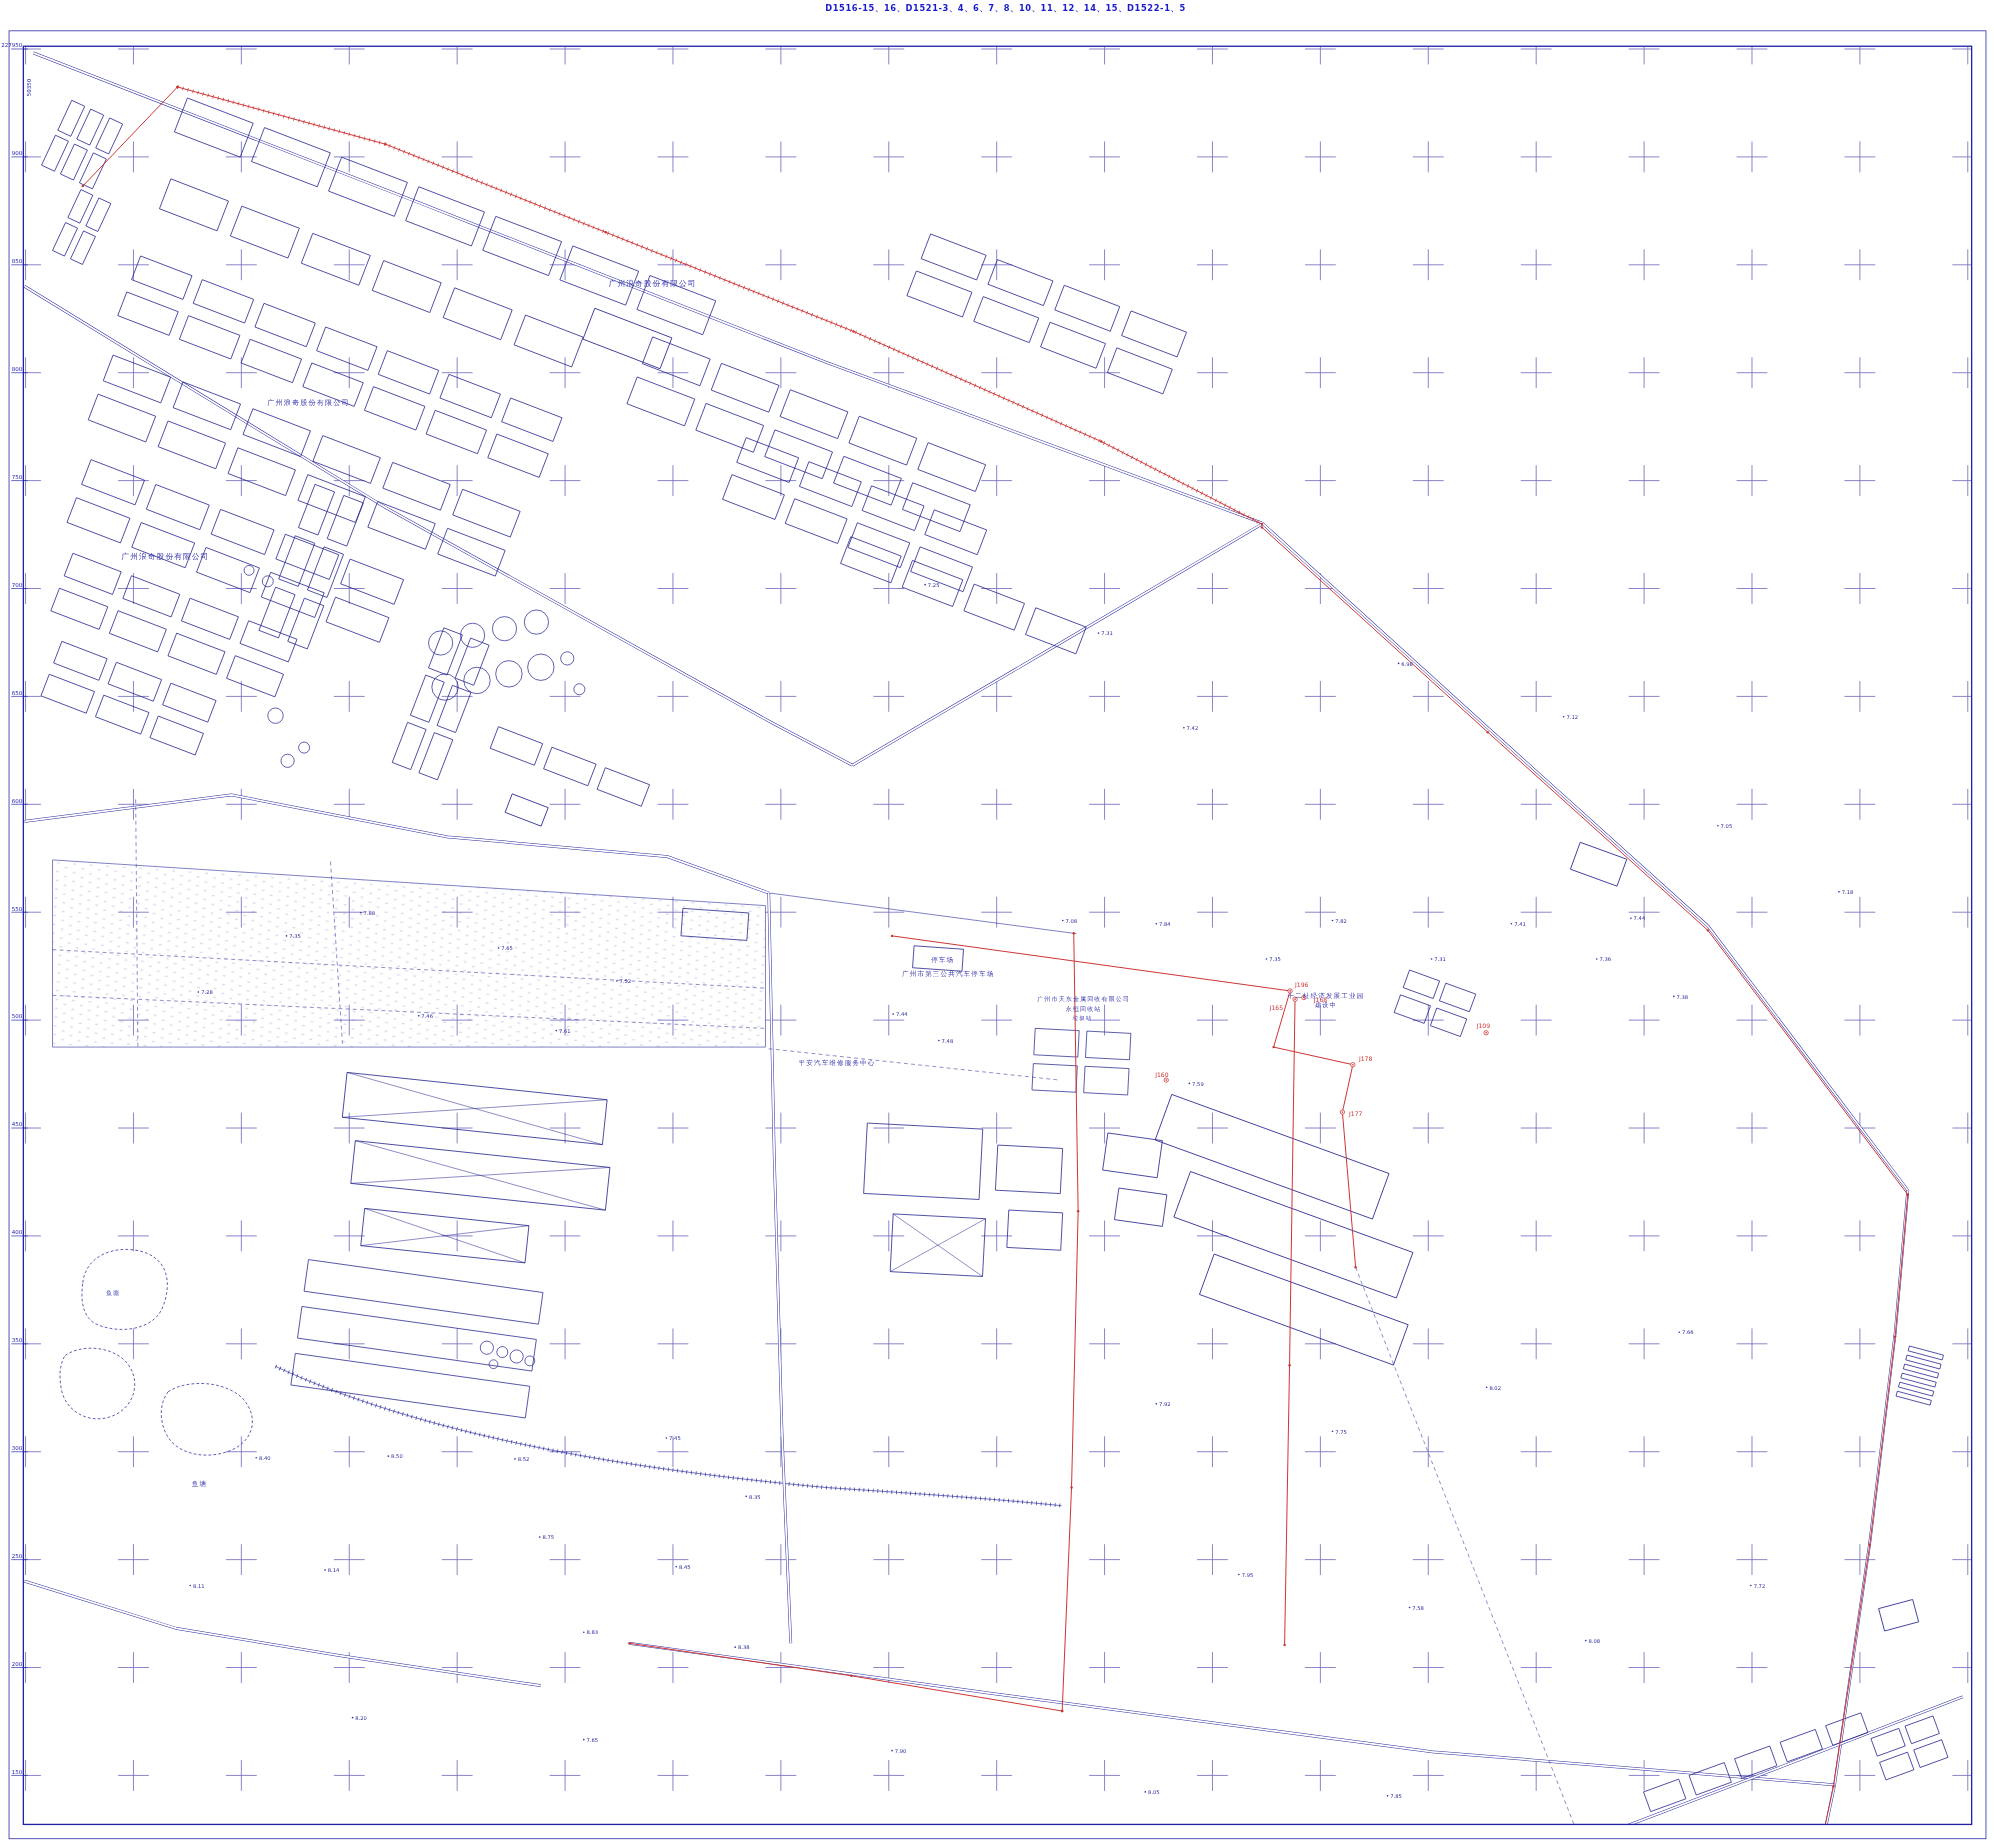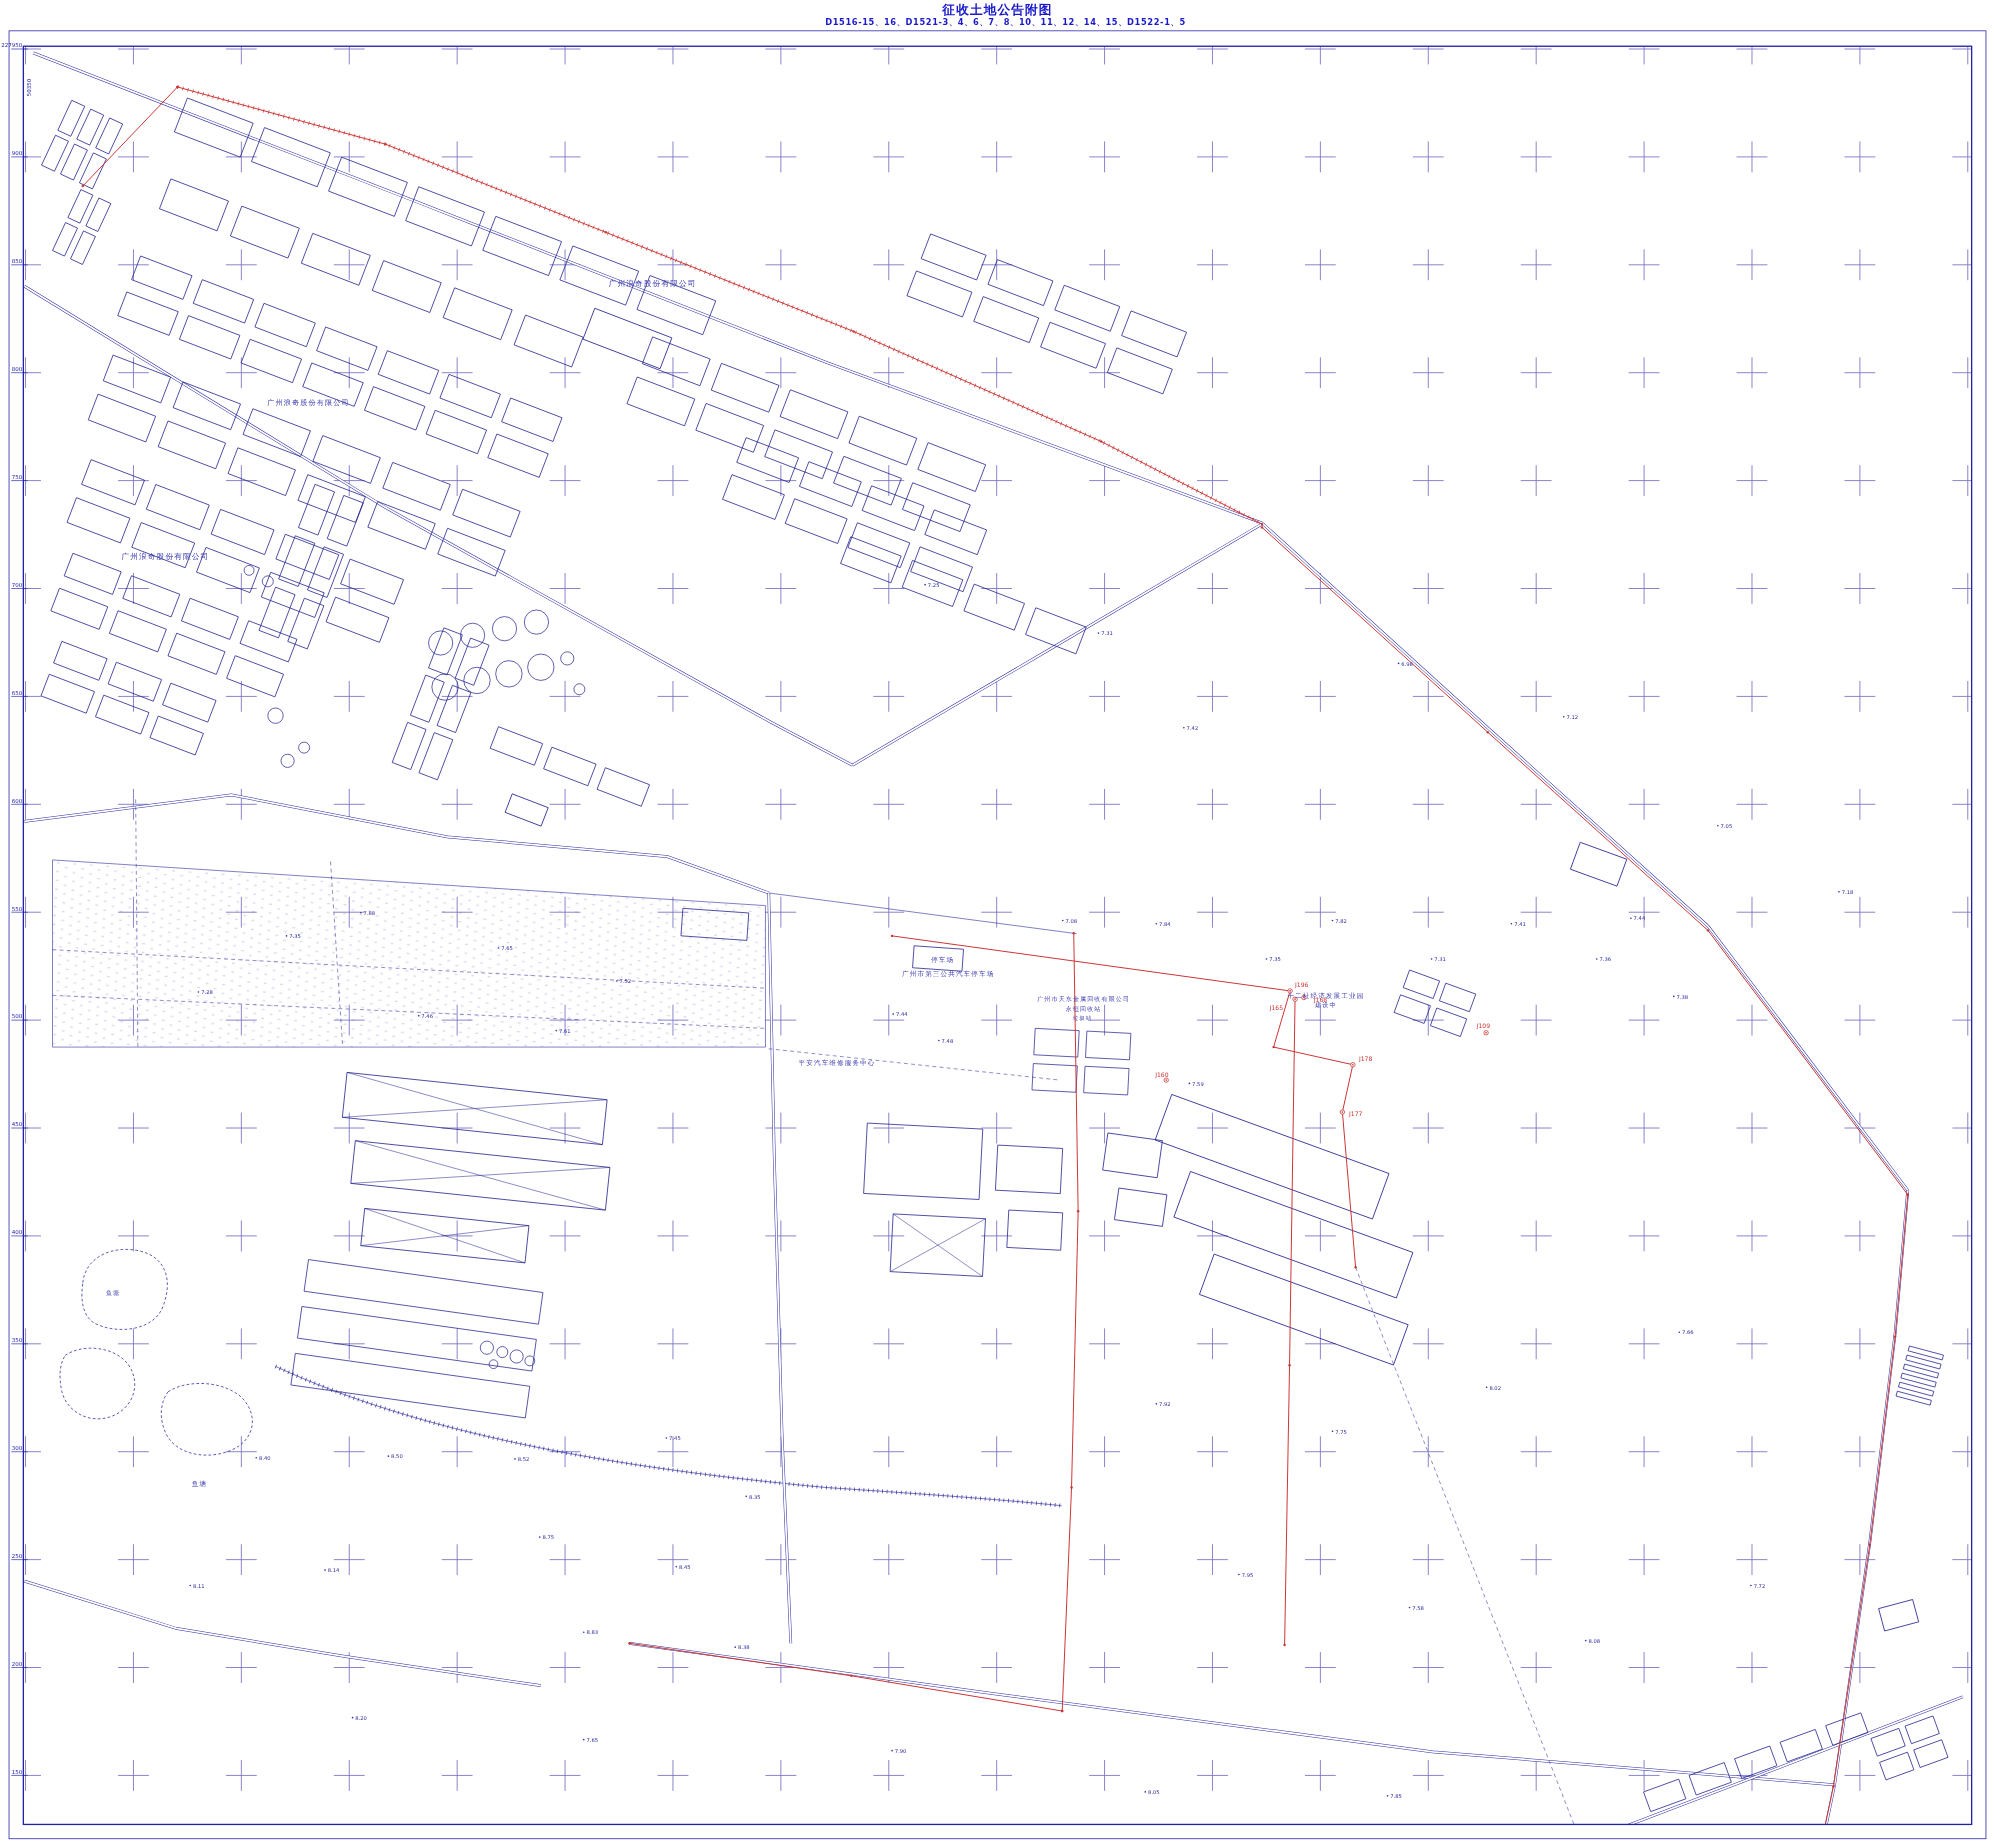--- a/index.html
+++ b/index.html
@@ -8,21 +8,20 @@
   #map-svg{position:absolute;left:0;top:0;}
   #title-block{position:absolute;left:0;top:3.3px;width:100%;text-align:center;z-index:5;pointer-events:none;}
   #map-title{color:#1a1acc;font-size:12.7px;font-weight:bold;letter-spacing:1.1px;line-height:1.1;}
   #map-subtitle{color:#1a1acc;font-size:8.3px;font-weight:bold;letter-spacing:0.6px;line-height:1.2;margin-top:1.1px;padding-left:16px;}
 </style>
 </head>
 <body>
 
 <div id="page">
   <div id="title-block">
-    <div id="map-title">征收土地公告附图</div>
     <div id="map-subtitle">D1516-15、16、D1521-3、4、6、7、8、10、11、12、14、15、D1522-1、5</div>
   </div>
   <svg id="map-svg" width="1995" height="1847" viewBox="0 0 3623 3355" xmlns="http://www.w3.org/2000/svg">
       <defs>
         <clipPath id="mapclip">
           <rect x="42" y="84" width="3539" height="3230"></rect>
         </clipPath>
         <pattern id="fieldDots" width="30" height="16" patternUnits="userSpaceOnUse" patternTransform="rotate(4)">
           <line x1="2" y1="4" x2="7" y2="4" stroke="#2e2ea0" stroke-width="1" opacity="0.45"></line>
           <line x1="17" y1="12" x2="22" y2="12" stroke="#2e2ea0" stroke-width="1" opacity="0.45"></line>

